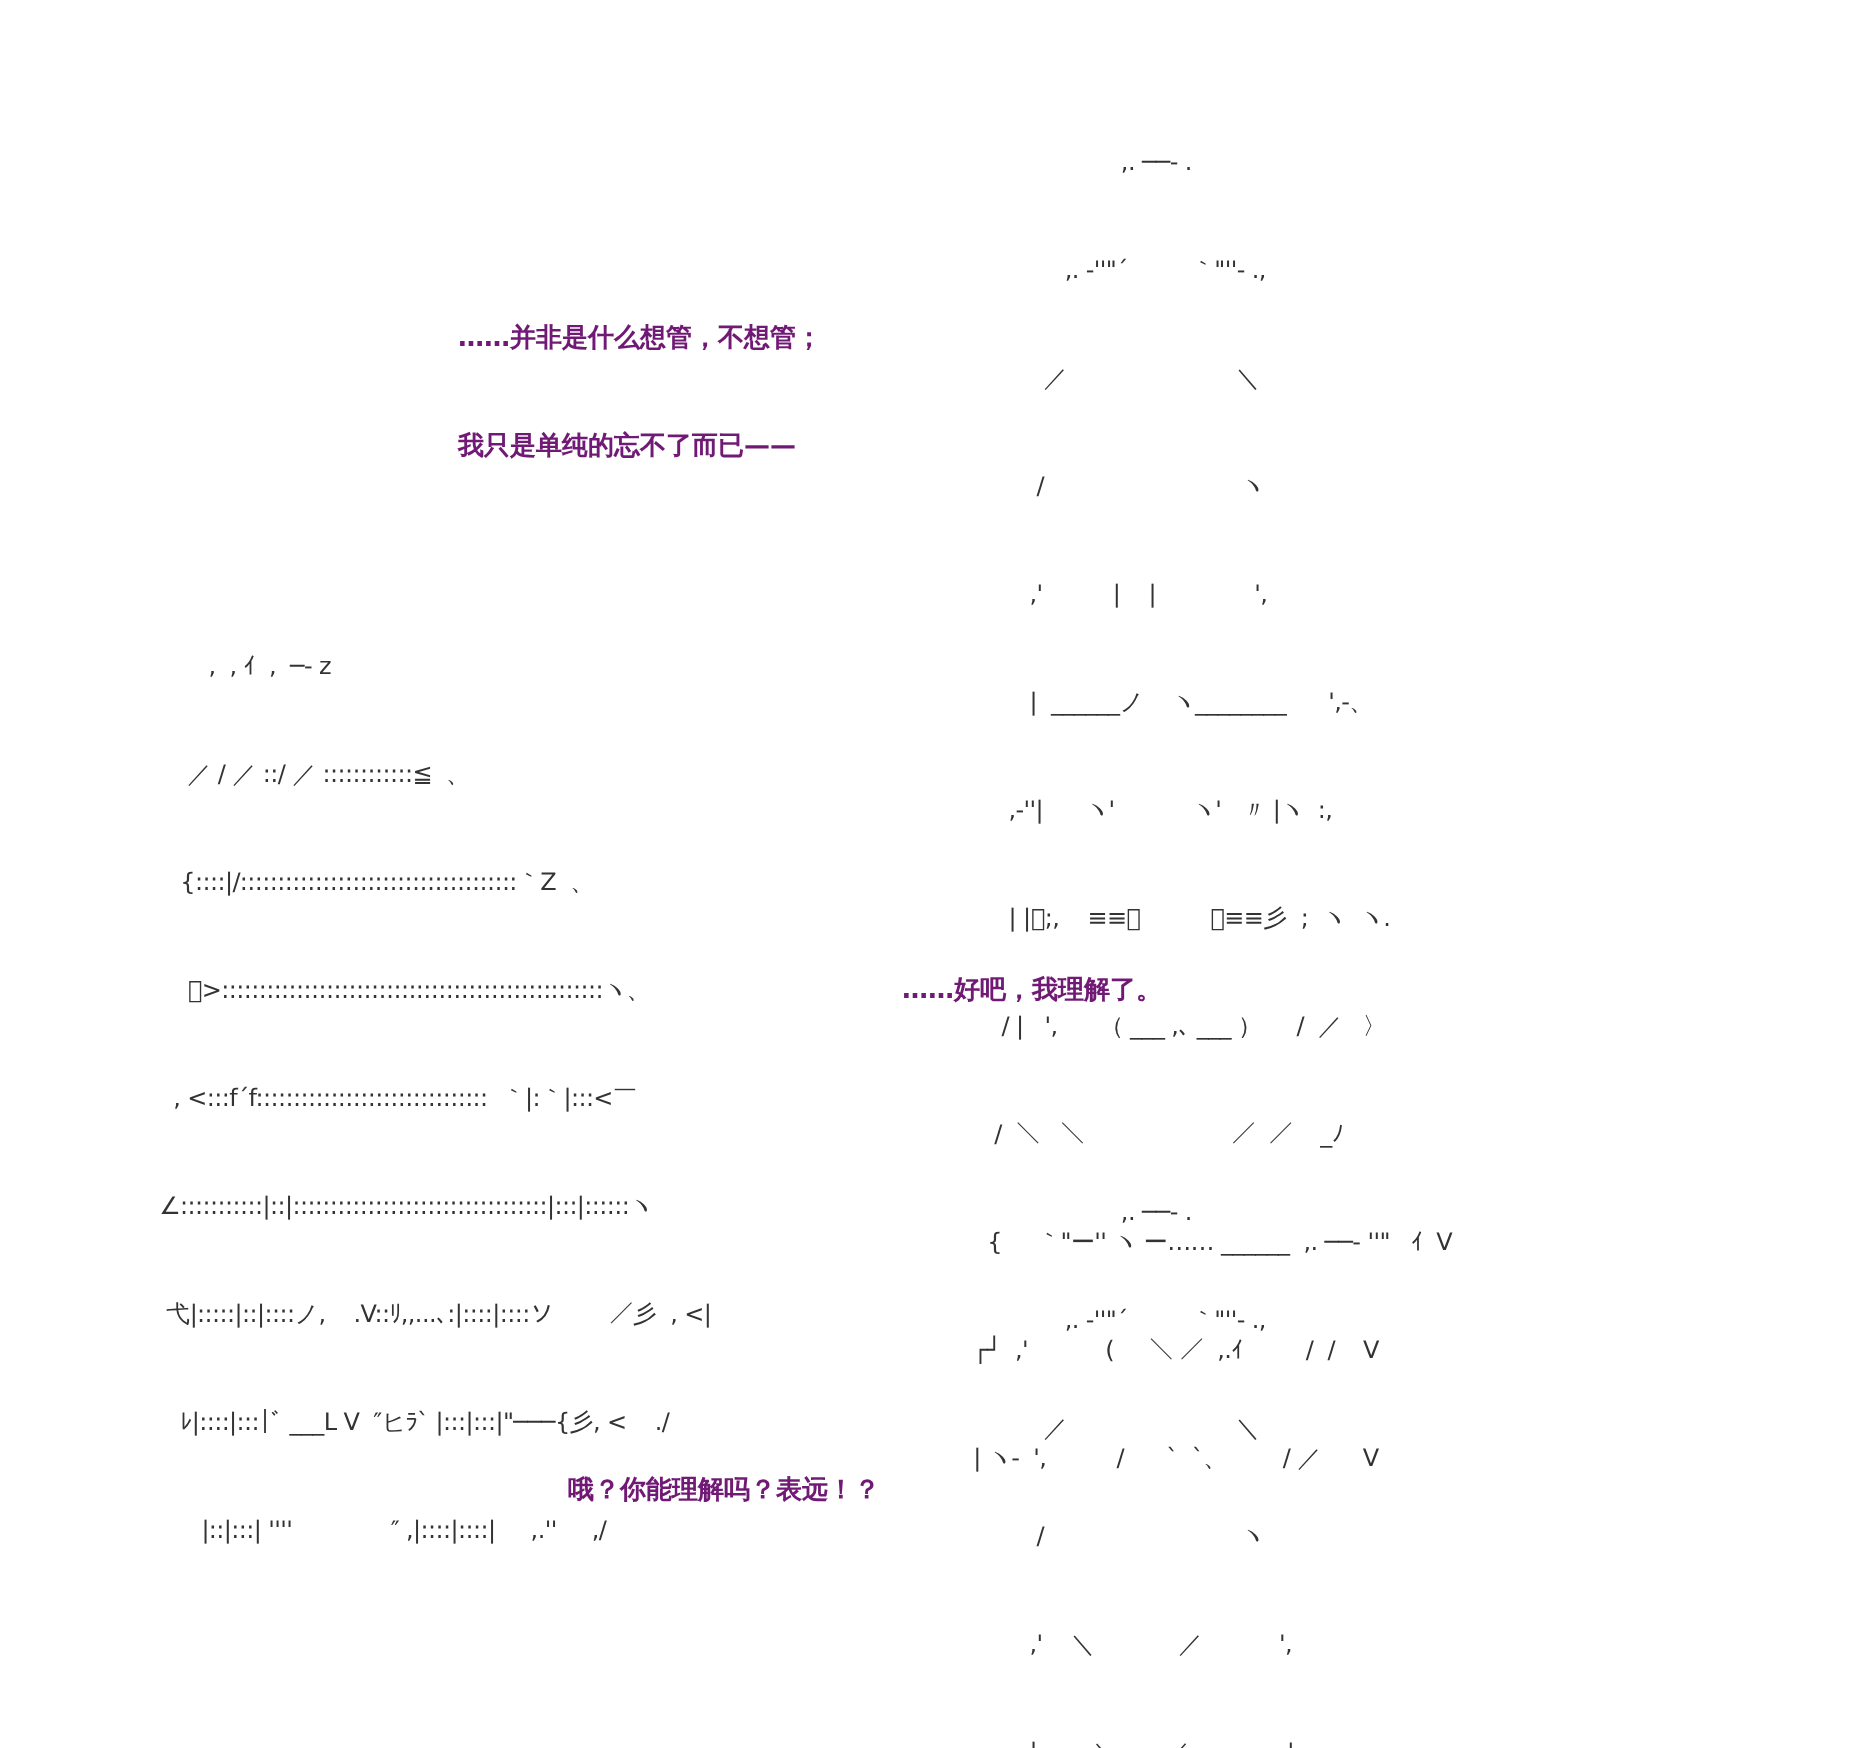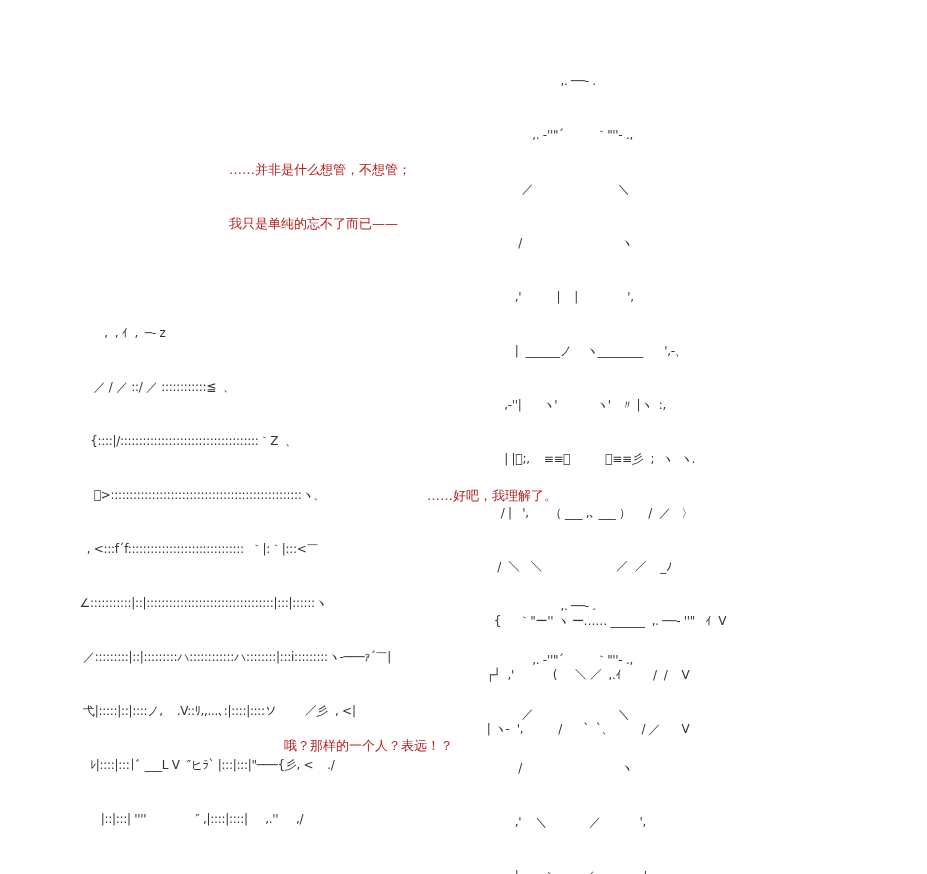--- a/index.html
+++ b/index.html
@@ -1,22 +1,22 @@
 <!DOCTYPE html>
 <html><head>
 <meta charset="utf-8">
 <style>
   html, body { margin: 0; padding: 0; background: #ffffff; }
   body { width: 927px; height: 874px; position: relative; overflow: hidden;
          font-family: "DejaVu Sans", sans-serif; color: #222; }
   .aa { position: absolute; white-space: pre; font-size: 12px; line-height: 18px;
         font-family: "DejaVu Sans", sans-serif; color: #333; letter-spacing: -0.3px; }
   .aa .ln { display: block; height: 18px; }
-  .dlg { position: absolute; font-size: 13px; line-height: 18px; color: #b91c1c; white-space: pre;
-         font-family: "DejaVu Sans", sans-serif; }
+  .dlg { position: absolute; font-size: 13px; line-height: 18px; color: #701a75; white-space: pre;
+         font-family: "DejaVu Sans", sans-serif; font-weight: bold; }
   .dlg .ln { display: block; height: 18px; }
   .gap { height: 12px; display:block; }
 </style>
 </head>
 <body>
 
 <section>
   <div class="dlg" style="left:229px; top:125px;">
     <span class="ln">……并非是什么想管，不想管；</span>
     <span class="ln">我只是单纯的忘不了而已——</span>
@@ -41,39 +41,38 @@
 </section>
 
 <section>
   <div class="aa" style="left:55px; top:288px;">
     <span class="ln">              ,  , ｲ  ,  ─‐ z</span>
     <span class="ln">           ／ / ／ ::/ ／ ::::::::::::≦  、</span>
     <span class="ln">          {::::|/:::::::::::::::::::::::::::::::::::::｀Z  、</span>
     <span class="ln">           ﾞ&gt;:::::::::::::::::::::::::::::::::::::::::::::::::::ヽ、</span>
     <span class="ln">         , &lt;:::f´f:::::::::::::::::::::::::::::::  ｀|:｀|:::&lt;￣</span>
     <span class="ln">       ∠:::::::::::|::|::::::::::::::::::::::::::::::::::|:::|::::::ヽ</span>
-    <span class="ln">        ／:::::::::|::|:::::::::ハ::::::::::::ハ::::::::|:::i:::::::::ヽ‐───ｧ´￣|</span>
     <span class="ln">        弋|:::::|::|::::ノ,    .V::ﾘ,,...､:|::::|::::ソ        ／彡  , &lt;|</span>
     <span class="ln">          ﾚ|::::|:::|ﾞ ___L V  ″ヒﾗ` |:::|:::|"───{彡, &lt;    ./</span>
     <span class="ln">             |::|:::| ''''              ″ ,|::::|::::|     ,.''     ,/</span>
     
     
     
     
     
     
   </div>
-  <div class="dlg" style="left:427px; top:451px;">
+  <div class="dlg" style="left:451px; top:451px;">
     <span class="ln">……好吧，我理解了。</span>
   </div>
 </section>
 
 <section>
   <div class="dlg" style="left:284px; top:701px;">
-    <span class="ln">哦？那样的一个人？表远！？</span>
+    <span class="ln">哦？你能理解吗？表远！？</span>
   </div>
   <div class="aa" style="left:455px; top:561px;">
     <span class="ln">                              ,. ──- .</span>
     <span class="ln">                      ,. ‐''"´         ｀"''‐ .,</span>
     <span class="ln">                   ／                        ＼</span>
     <span class="ln">                  /                            ヽ</span>
     <span class="ln">                 ,'    ＼            ／           ',</span>
     <span class="ln">                 |        ＼       ／              ',-、</span>
     
     

